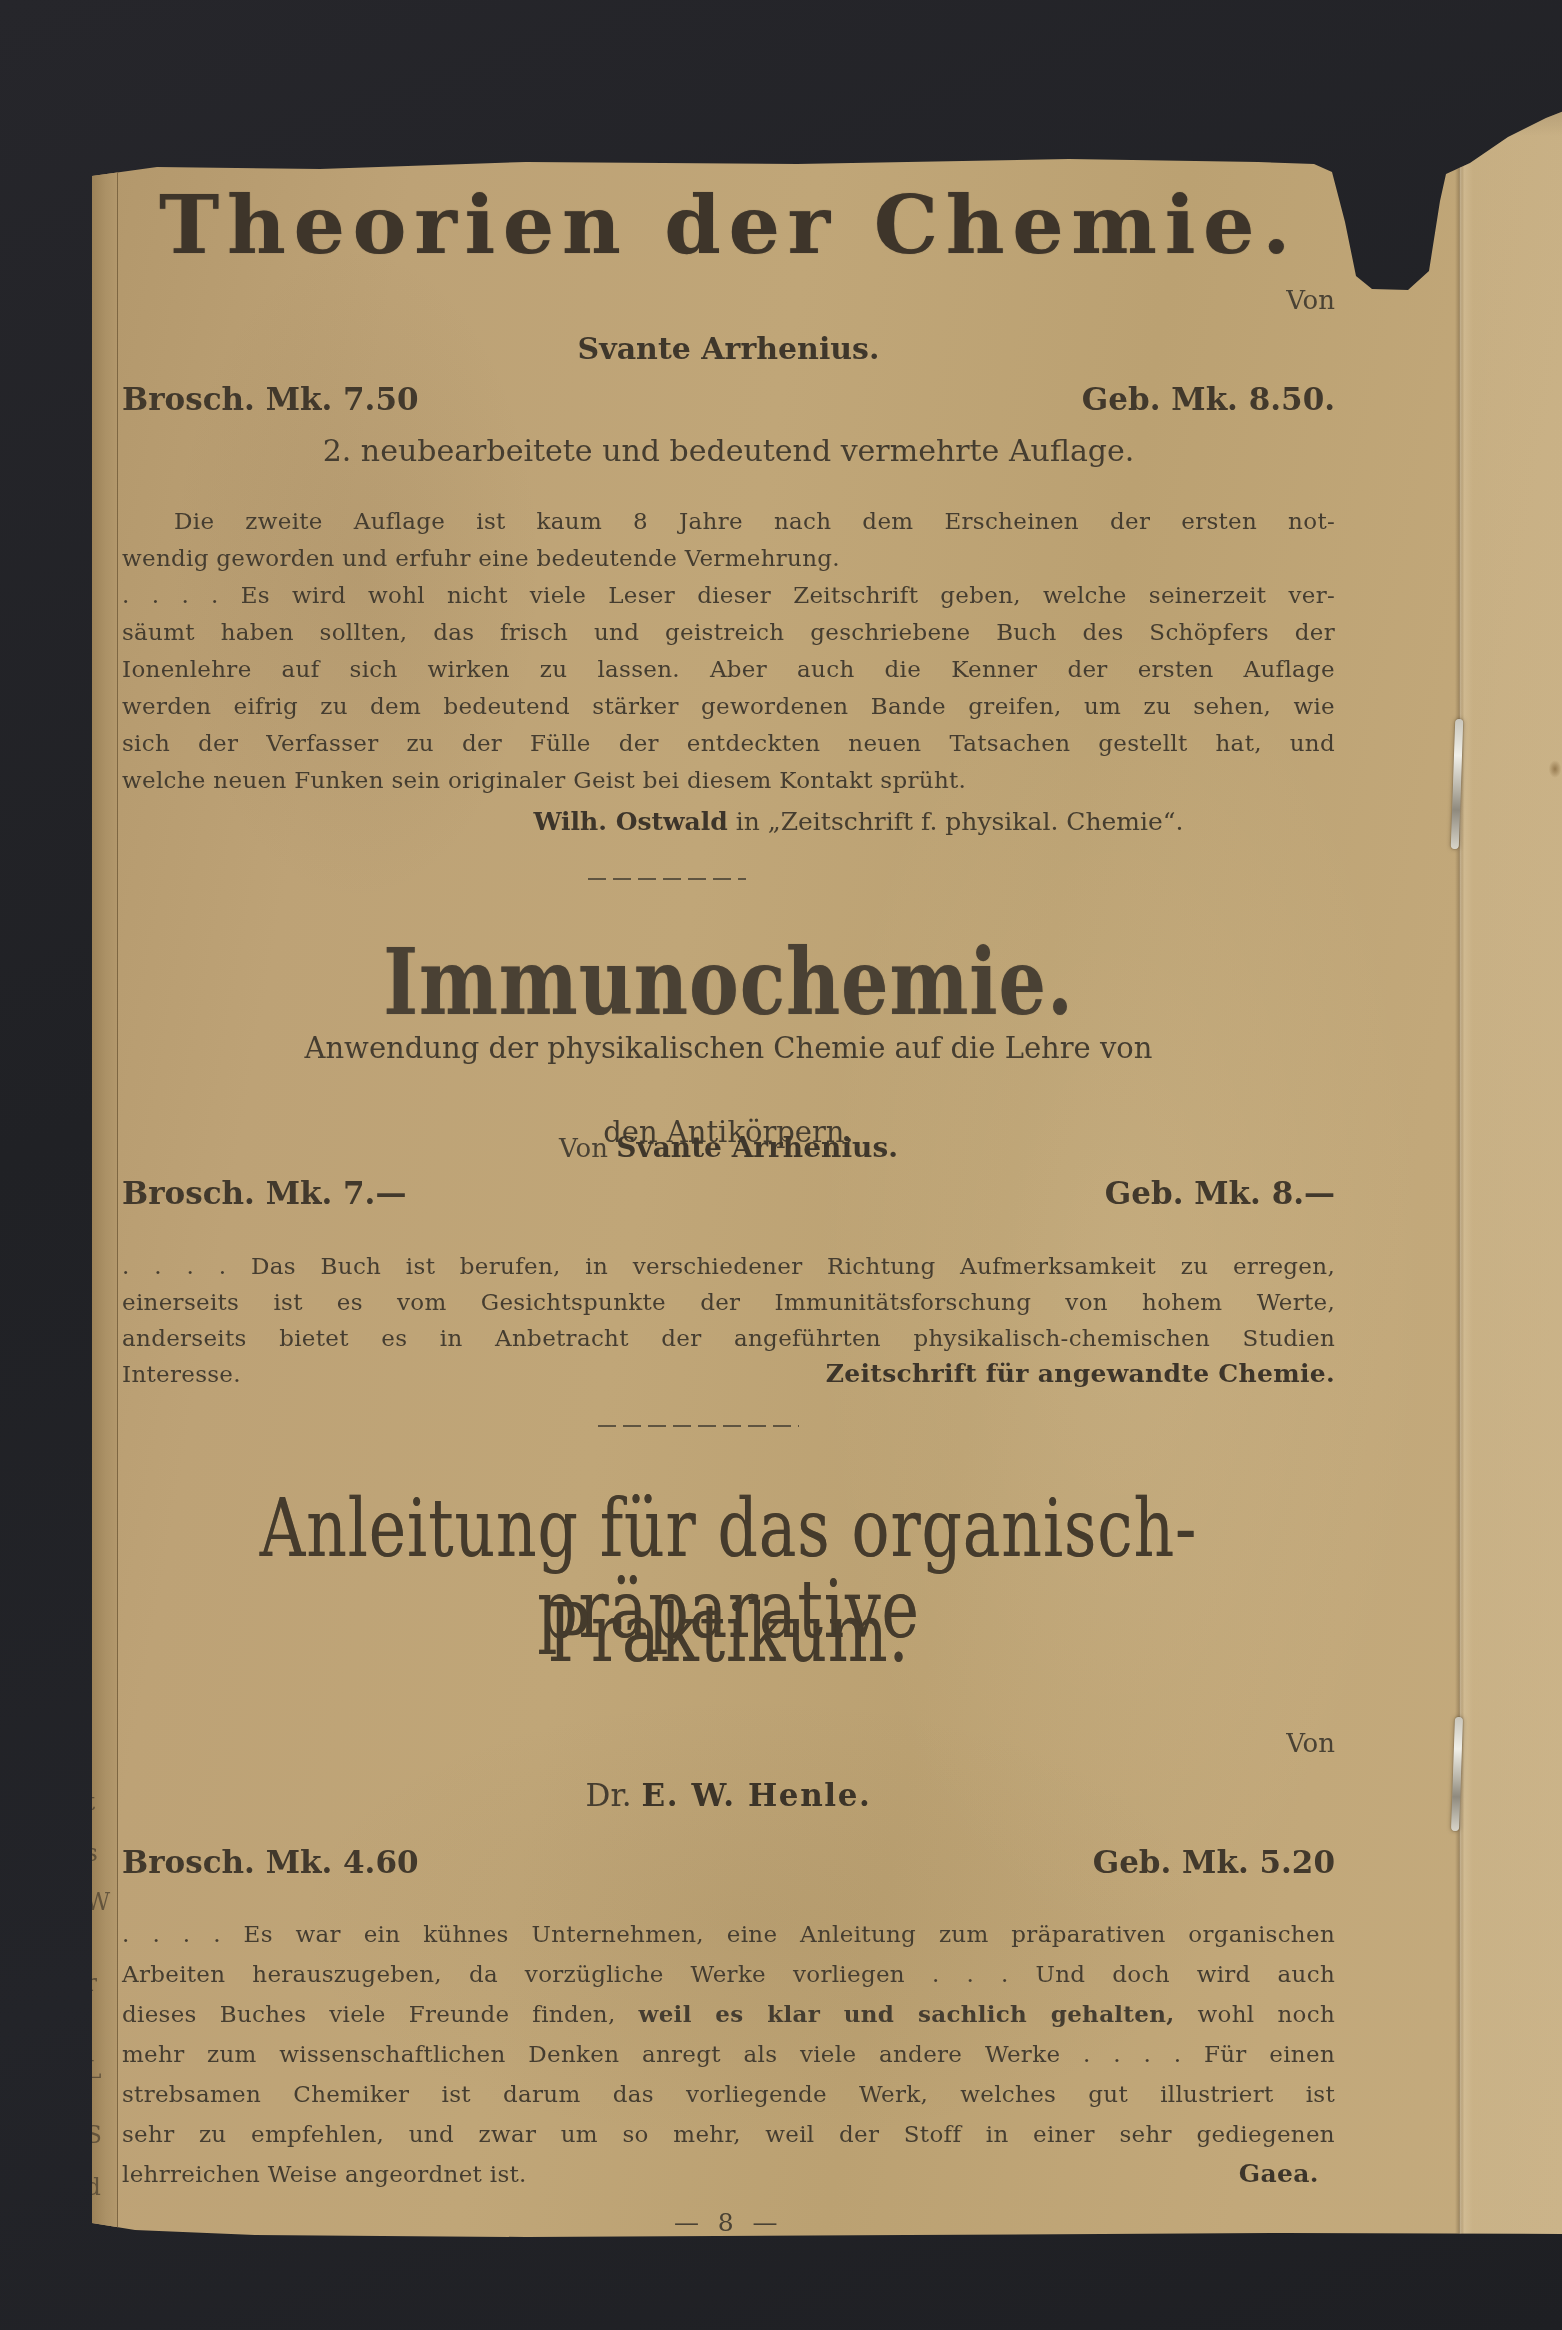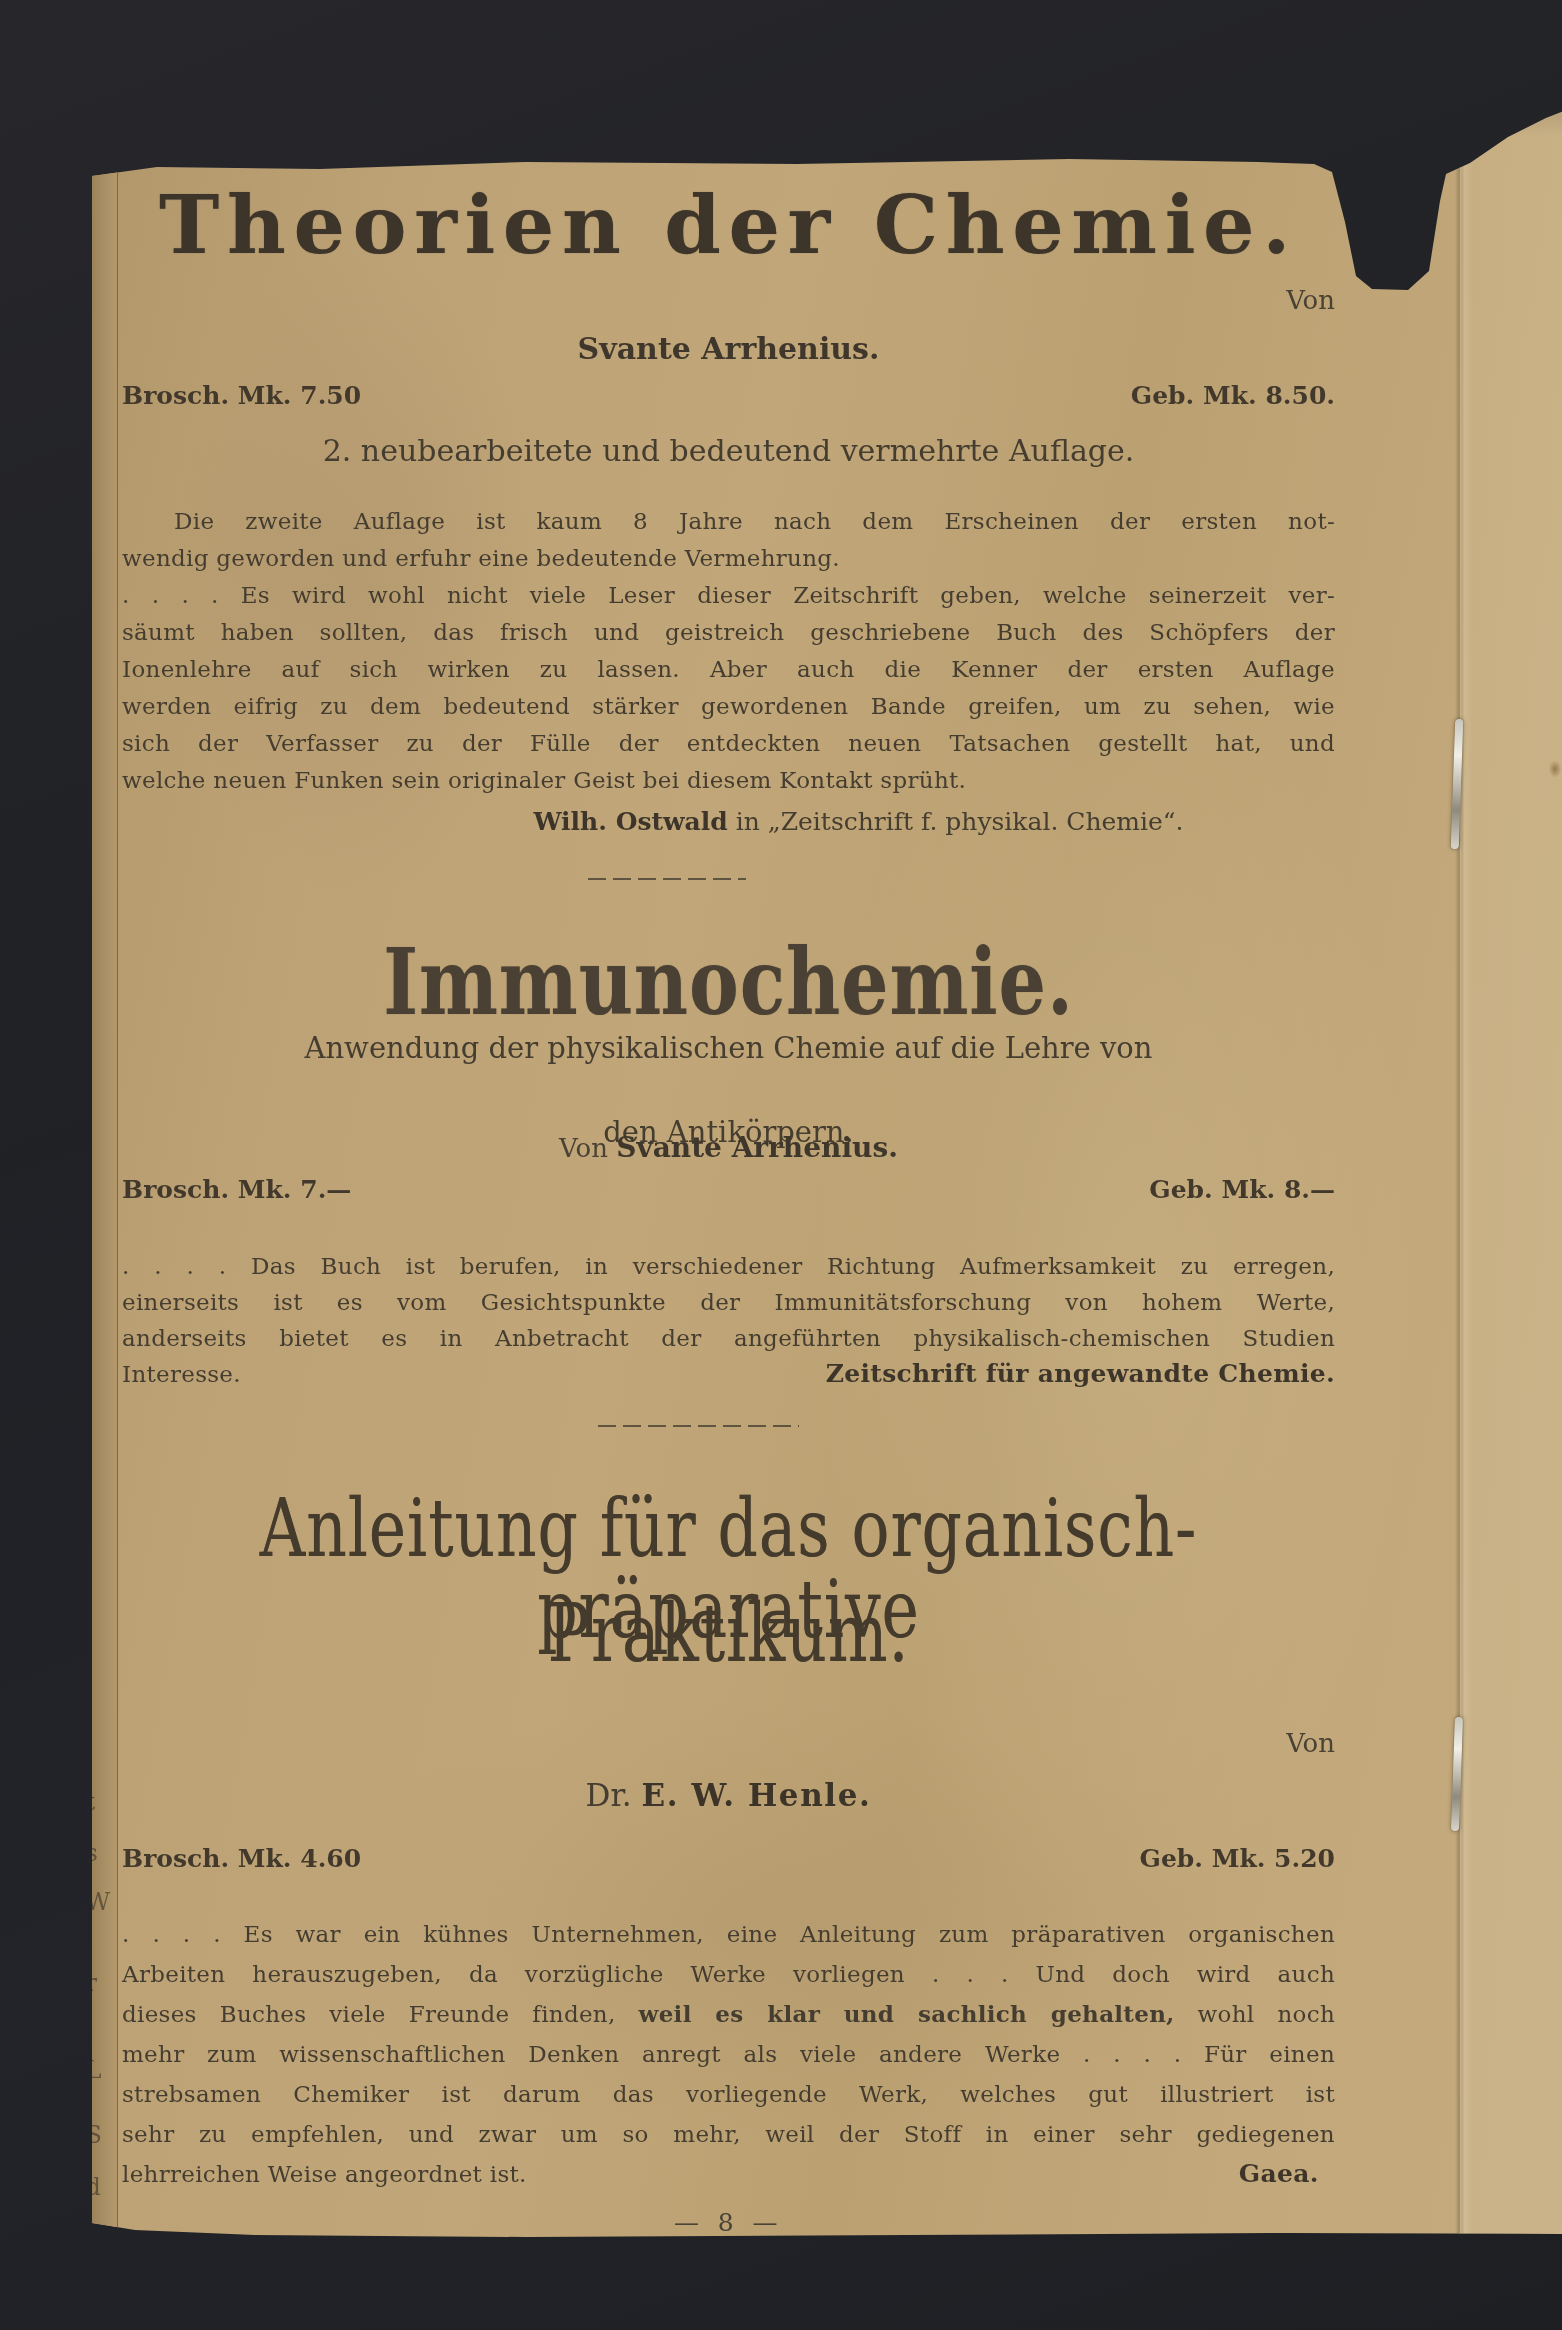--- a/index.html
+++ b/index.html
@@ -46,21 +46,21 @@
     transform:scaleX(.82);transform-origin:50% 50%;
     text-shadow:0 0 1.1px rgba(70,60,48,.4);
   }
   .title-anl{
     font-size:81px;font-weight:400;letter-spacing:1.1px;line-height:1;color:#453b2c;
     transform:scaleX(.78);transform-origin:50% 50%;
     text-shadow:0 0 0.5px rgba(62,53,42,.5);
   }
   .von{font-size:26px;color:#4a4234;text-align:right;}
   .author-b{font-size:30px;font-weight:700;color:#3f372b;}
-  .pricerow{display:flex;justify-content:space-between;font-size:25px;font-weight:700;color:#42392c;}
+  .pricerow{display:flex;justify-content:space-between;font-size:31px;font-weight:700;color:#42392c;}
   .edition{font-size:30px;color:#453d30;}
   .para{font-size:23px;color:#453d30;letter-spacing:0.3px;}
   .jline{text-align:justify;text-align-last:justify;white-space:nowrap;}
   .p1 .jline{height:37px;line-height:37px;}
   .p2 .jline{height:36px;line-height:36px;}
   .p3 .jline{height:40px;line-height:40px;}
   .indent{padding-left:52px;}
   .lastline{display:flex;justify-content:space-between;align-items:baseline;}
   .attr-bold{font-weight:700;font-size:25px;color:#3d352a;}
   .attr1{font-size:25px;transform:translateX(130px);}

